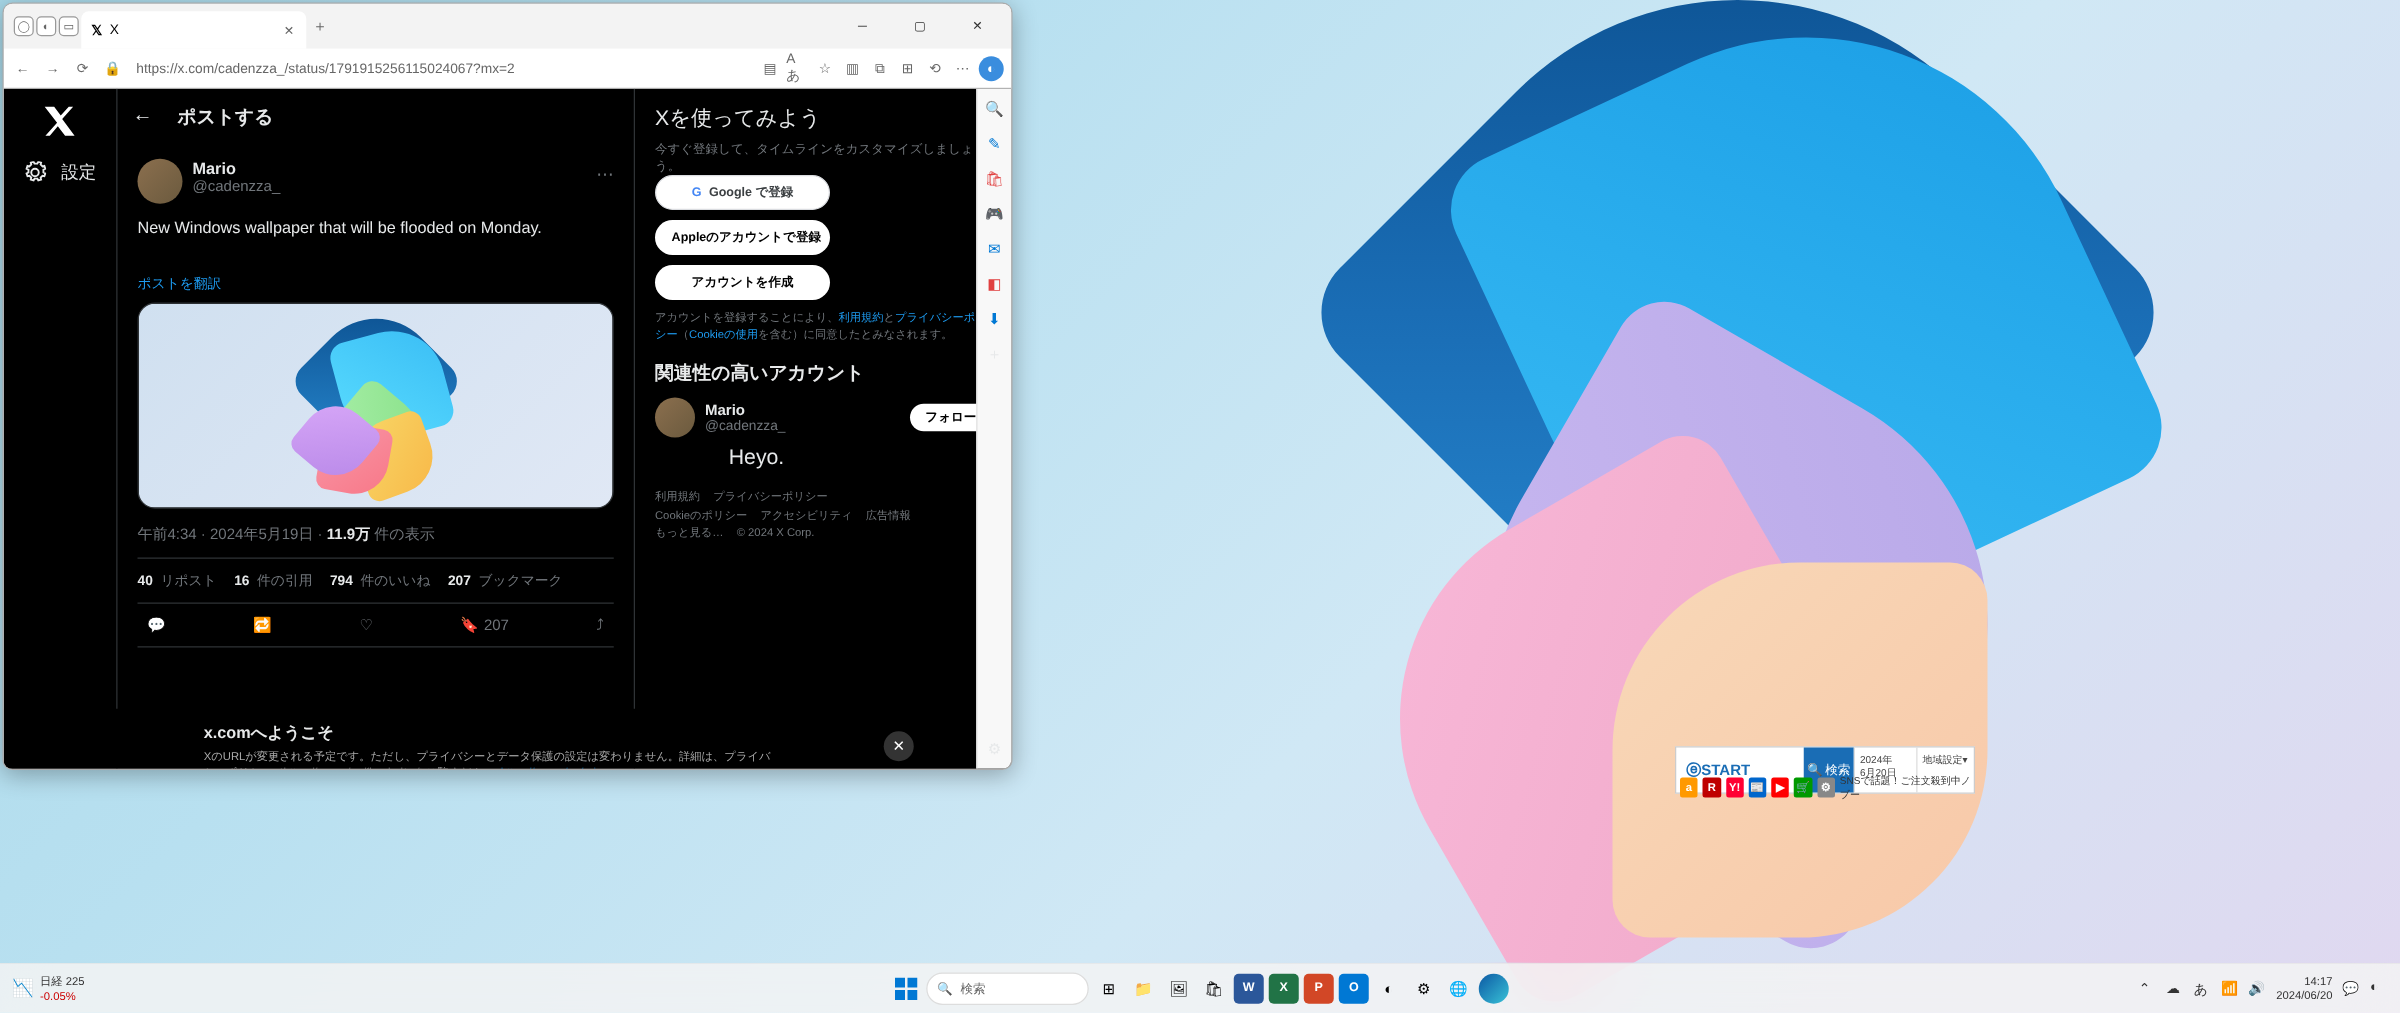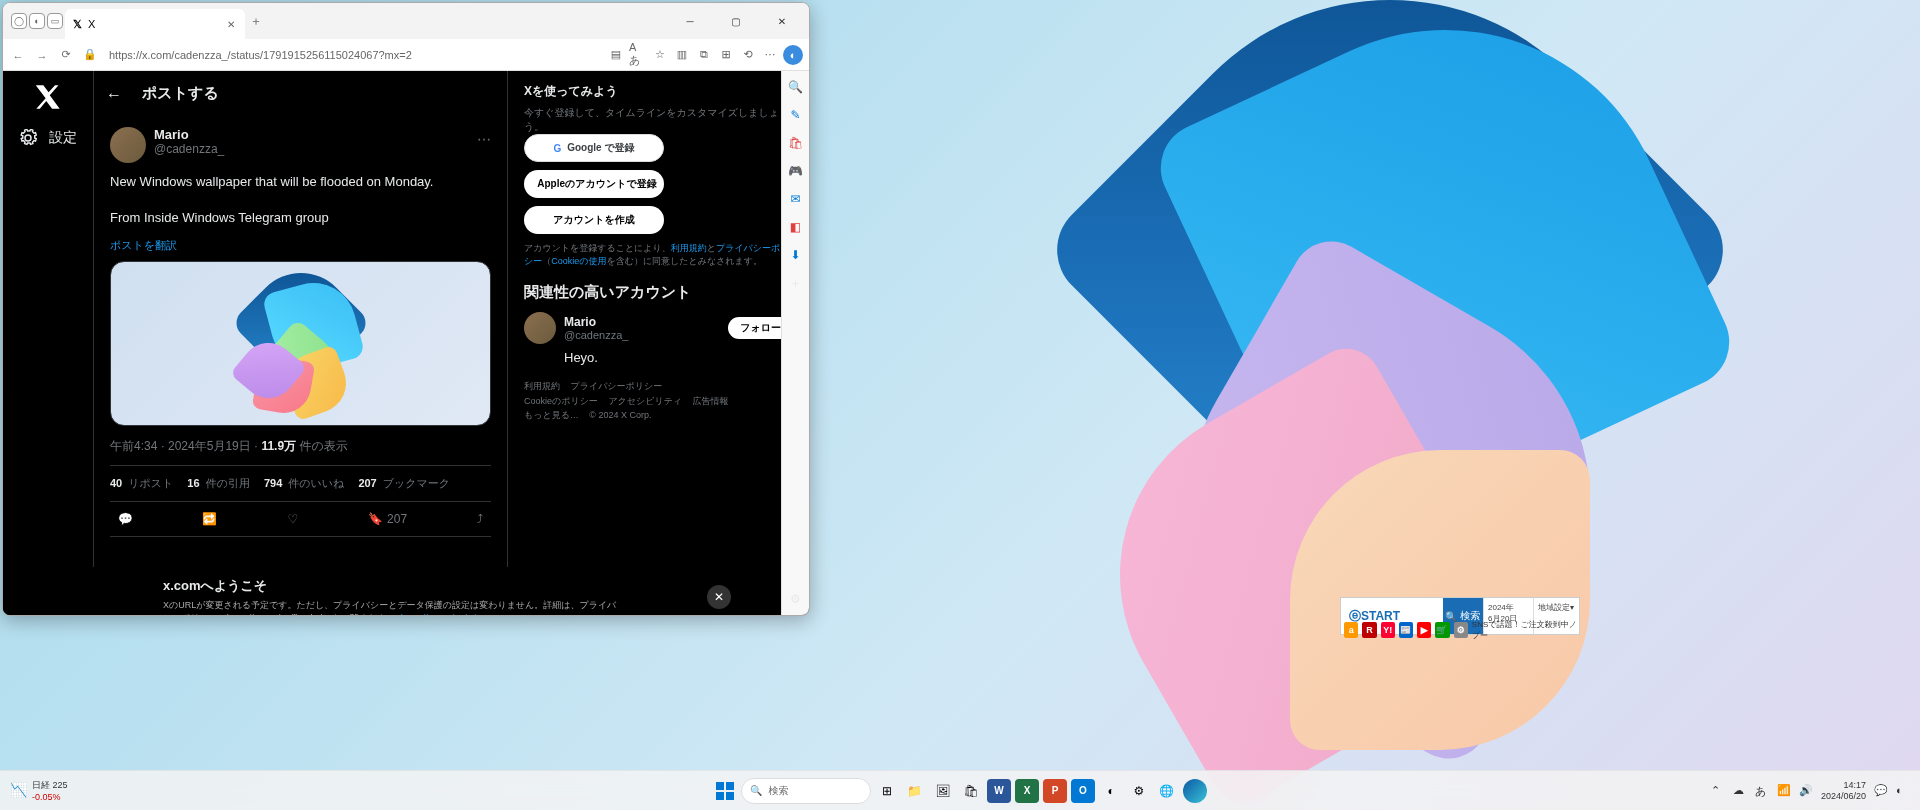--- a/index.html
+++ b/index.html
@@ -57,36 +57,36 @@
 .mf5{width:55px;height:55px;background:linear-gradient(135deg,#f87888,#f898a8);top:105px;left:45px;transform:rotate(190deg)}
 .mf6{width:55px;height:55px;background:linear-gradient(135deg,#b888e8,#d8a8f8);top:90px;left:30px;transform:rotate(220deg)}
 .meta{font-size:12px;color:#71767b;margin-top:12px}
 .meta b{color:#e7e9ea;font-weight:700}
 .stats{display:flex;gap:14px;font-size:11px;color:#71767b;padding:10px 0;border-top:1px solid #2f3336;border-bottom:1px solid #2f3336;margin-top:10px}
 .stats b{color:#e7e9ea;margin-right:3px}
 .actions{display:flex;justify-content:space-between;padding:10px 8px;color:#71767b;font-size:12px;border-bottom:1px solid #2f3336}
 .act{display:flex;align-items:center;gap:4px}
 
 .right-col{flex:1;padding:12px 16px;overflow-y:auto}
-.r-head{font-size:12px;font-weight:700;margin-bottom:6px}
+.r-head{font-size:17px;font-weight:400;margin-bottom:6px}
 .r-sub{font-size:10px;color:#71767b;}
 .signup-btn{width:140px;height:28px;border-radius:16px;font-size:10px;font-weight:700;display:flex;align-items:center;justify-content:center;gap:6px;margin-bottom:8px;cursor:pointer}
 .sb-google{background:#fff;color:#3c4043;border:1px solid #dadce0}
 .sb-apple{background:#fff;color:#000}
 .sb-create{background:#fff;color:#000}
 .terms{font-size:9px;color:#71767b;line-height:1.4;margin-bottom:16px}
 .terms a{color:#1d9bf0}
 .rel-head{font-size:15px;font-weight:800;margin-bottom:10px}
 .rel-card{display:flex;gap:8px;align-items:center;margin-bottom:6px}
 .rel-av{width:32px;height:32px;border-radius:50%;background:linear-gradient(135deg,#8b6f4e,#6b5a3e)}
 .rel-info{flex:1}
 .rel-name{font-size:12px;font-weight:700}
 .rel-handle{font-size:11px;color:#71767b}
 .follow-btn{background:#fff;color:#000;border-radius:14px;font-size:10px;font-weight:700;padding:4px 12px}
-.rel-bio{font-size:13px;color:#e7e9ea;margin-left:40px;margin-bottom:14px}
+.rel-bio{font-size:17px;color:#e7e9ea;margin-left:59px;margin-bottom:14px}
 .empty-box{border:1px solid #2f3336;border-radius:12px;padding:18px 14px;font-size:11px;color:#71767b;margin-bottom:16px}
 .footer-links{font-size:9px;color:#71767b;line-height:1.6}
 .footer-links span{margin-right:8px}
 
 .edge-sidebar{position:absolute;right:0;top:0;width:28px;height:100%;background:#f8f8f8;border-left:1px solid #e0e0e0;display:flex;flex-direction:column;align-items:center;padding-top:8px;gap:12px}
 .es-icon{width:16px;height:16px;font-size:12px;display:flex;align-items:center;justify-content:center}
 
 .banner{position:absolute;left:0;right:28px;bottom:60px;height:40px;background:#1d9bf0;display:flex;align-items:center;justify-content:space-between;padding:0 30px}
 .banner-text{text-align:center;flex:1}
 .banner-title{font-size:13px;font-weight:700;color:#fff}
@@ -196,21 +196,20 @@
         <div class="post-head">
           <div class="avatar"></div>
           <div>
             <div class="uname">Mario</div>
             <div class="uhandle">@cadenzza_</div>
           </div>
           <div class="more-dots">⋯</div>
         </div>
         <div class="post-text">
           <div>New Windows wallpaper that will be flooded on Monday.</div><br>
-          <div>From Inside Windows Telegram group</div>
         </div>
         <div class="translate">ポストを翻訳</div>
         <div class="media">
           <div class="media-flower">
             <div class="mf mf1"></div>
               <div class="mf mf2"></div>
               <div class="mf mf3"></div>
               <div class="mf mf4"></div>
               <div class="mf mf5"></div>
               <div class="mf mf6"></div>

